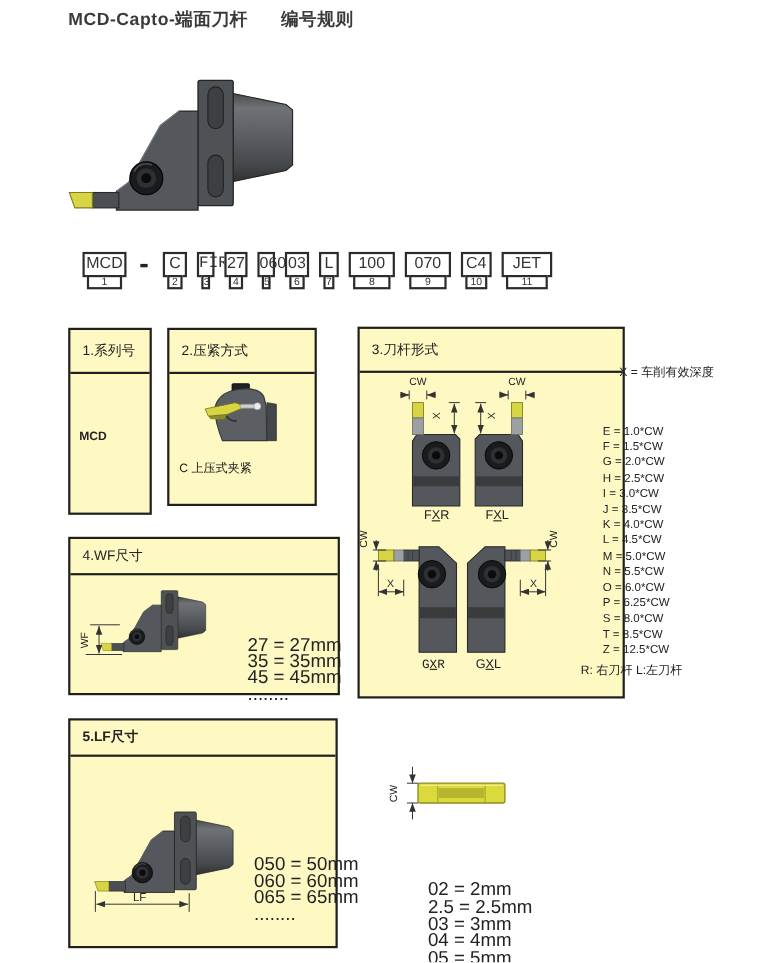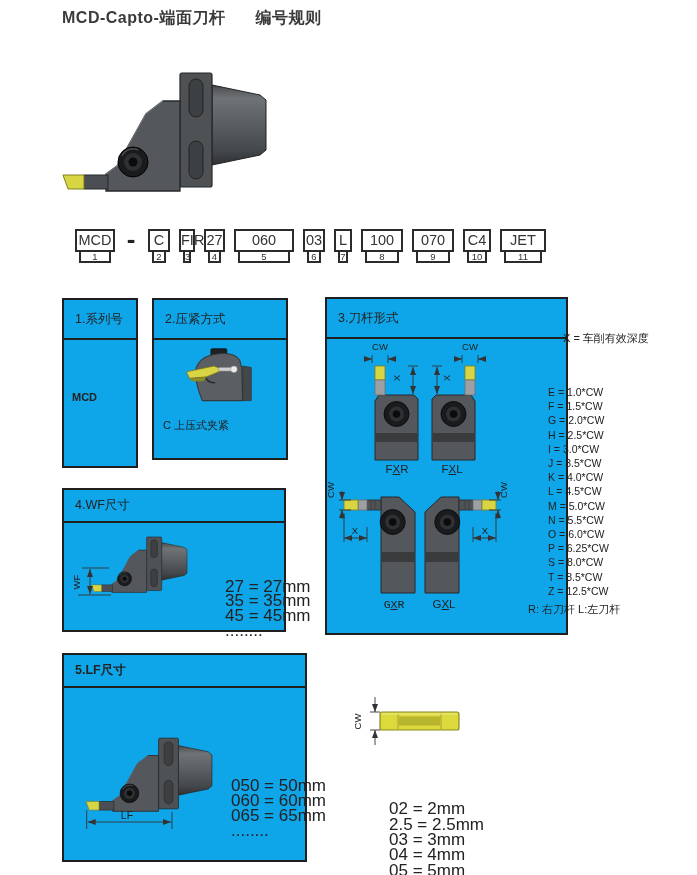--- a/index.html
+++ b/index.html
@@ -12,42 +12,42 @@
 
   
   #main-tool{position:absolute;left:50px;top:55px;}
 
   
   #code-bar{position:absolute;left:75px;top:229px;width:500px;height:40px;}
   #code-row{display:flex;gap:9px;align-items:flex-start;}
   .code-seg{flex:0 0 auto;}
   #code-row > :nth-child(1){width:40px;}
   #code-row > :nth-child(2){width:22px;margin-left:24px;}
-  #code-row > :nth-child(3){width:16px;}
+  #code-row > :nth-child(3){width:16px;font-family:Liberation Mono, monospace;}
   #code-row > :nth-child(4){width:21px;}
-  #code-row > :nth-child(5){width:60px;}
+  #code-row > :nth-child(5){width:16px;}
   #code-row > :nth-child(6){width:22px;}
   #code-row > :nth-child(7){width:18px;}
   #code-row > :nth-child(8){width:42px;}
   #code-row > :nth-child(9){width:42px;}
   #code-row > :nth-child(10){width:28px;}
   #code-row > :nth-child(11){width:46px;}
   .code-box{box-sizing:border-box;height:23px;border:2px solid #2b2b2b;
             line-height:19px;font-size:14.5px;text-align:center;color:#333;background:#fff;}
   .num-box{box-sizing:border-box;width:calc(100% - 8px);height:13px;margin:-2px auto 0;
            border:2px solid #2b2b2b;line-height:9px;font-size:9.5px;text-align:center;color:#333;background:#fff;}
   #code-dash{position:absolute;left:44px;top:0;width:24px;height:23px;text-align:center;
              font-size:26px;font-weight:900;line-height:20px;color:#222;}
 
   
-  .bx{position:absolute;box-sizing:border-box;border:2px solid #1f1f1f;background:#0ea5e9;}
+  .bx{position:absolute;box-sizing:border-box;border:2px solid #1f1f1f;background:#fef9c3;}
   #box1{left:62px;top:298px;width:76px;height:170px;}
   #box2{left:152px;top:298px;width:136px;height:162px;}
   #box3{left:325px;top:297px;width:243px;height:338px;}
-  #box4{left:62px;top:488px;width:224px;height:144px;}
+  #box4{left:62px;top:488px;width:247px;height:144px;}
   #box5{left:62px;top:653px;width:245px;height:209px;font-weight:bold;}
   #box6{left:325px;top:653px;width:180px;height:209px;}
   .bx-hd{box-sizing:border-box;border-bottom:2px solid #1f1f1f;font-size:12.5px;color:#222;
          padding-left:11px;display:flex;align-items:center;}
   .hd-tall{height:40px;}
   .hd-short{height:33px;}
 
   .abs{position:absolute;}
   .small-txt{font-size:11px;color:#222;}
   .vals{position:absolute;font-size:17px;color:#222;white-space:pre;}

